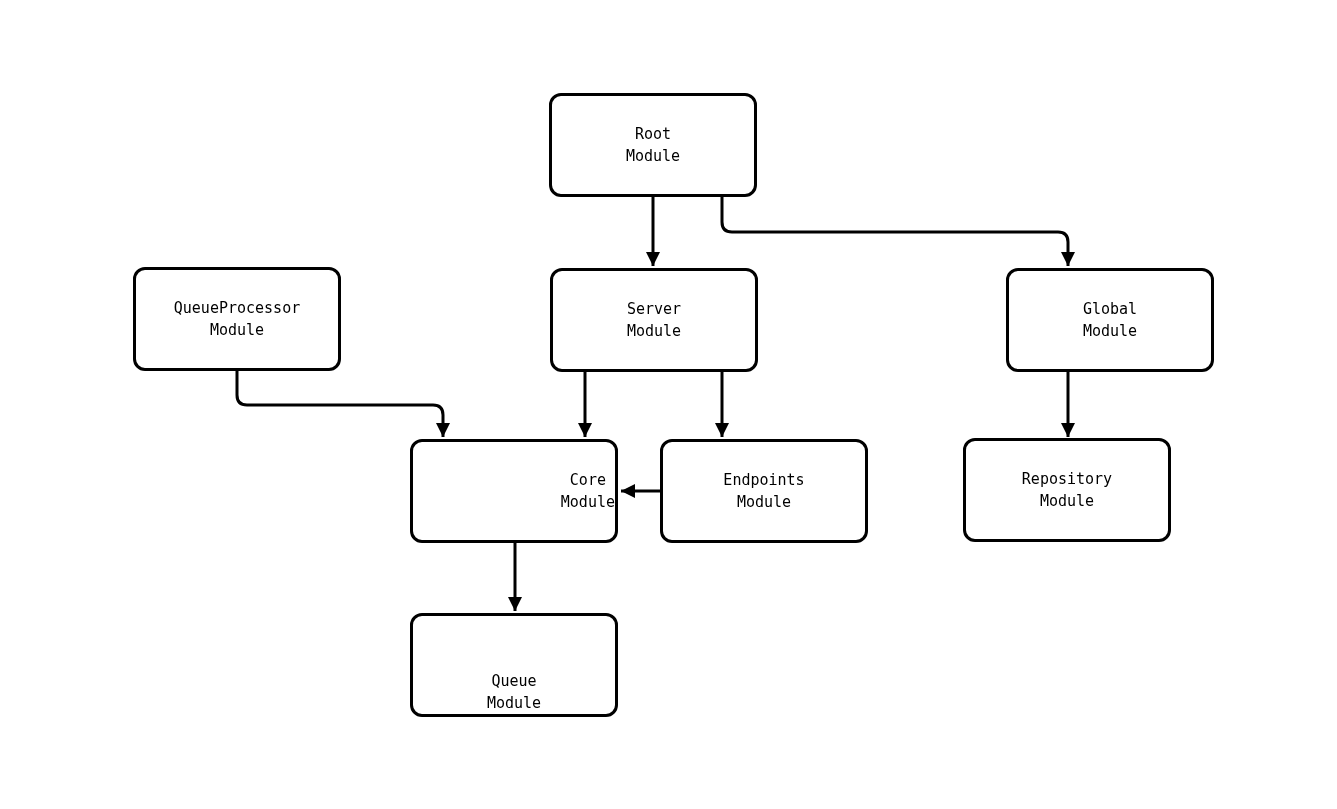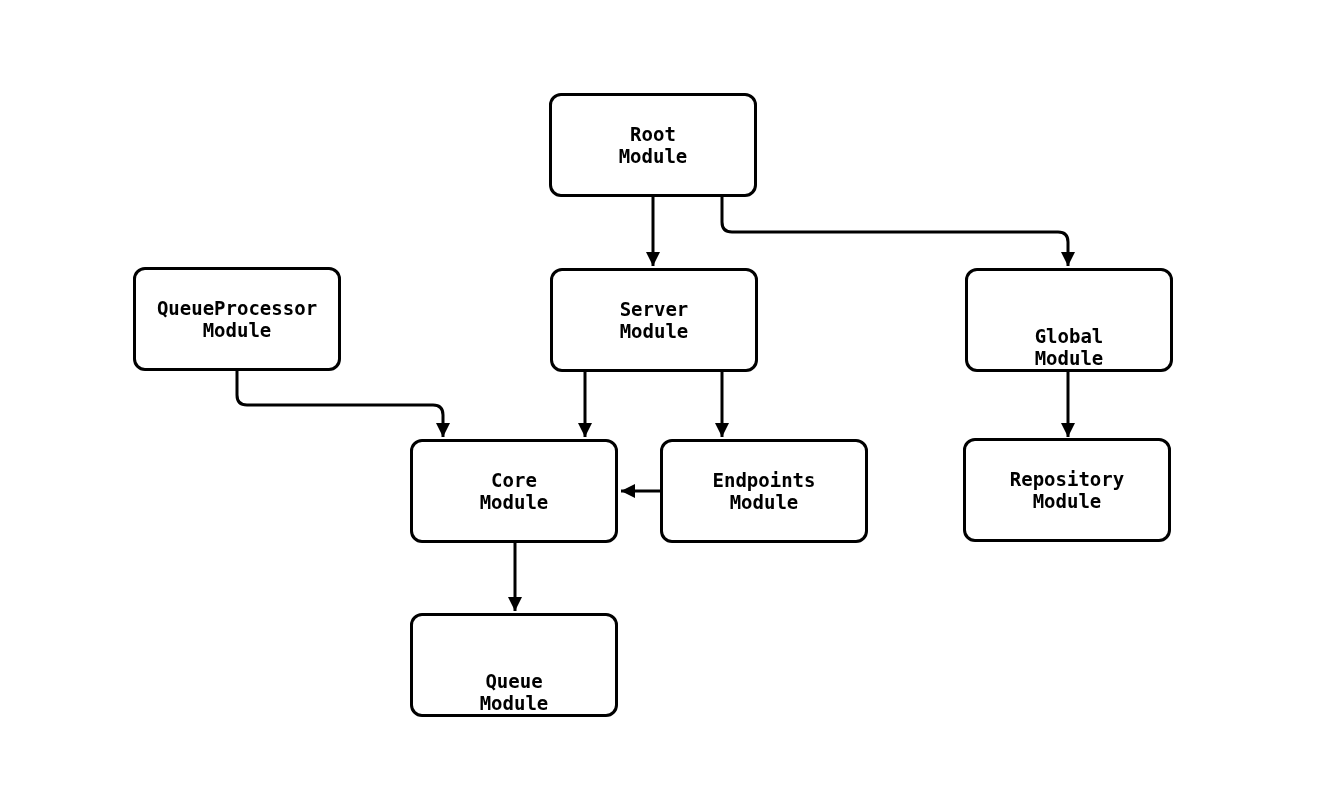--- a/index.html
+++ b/index.html
@@ -33,31 +33,31 @@
     height: 104px;
     box-sizing: border-box;
     border: 3px solid #000000;
     border-radius: 12px;
     background: #ffffff;
     color: #000000;
     display: flex;
     align-items: center;
     justify-content: center;
     text-align: center;
-    font-weight: bold;
-    font-size: 19px;
+    font-weight: normal;
+    font-size: 15px;
     line-height: 22px;
     white-space: pre-line;
   }
   
   .node-root          { left: 549px; top: 93px;  }
   .node-server        { left: 550px; top: 268px; }
   .node-queueprocessor{ left: 133px; top: 267px; }
-  .node-global        { left: 965px; top: 268px; align-items: flex-end; }
-  .node-core          { left: 410px; top: 439px; }
+  .node-global        { left: 1006px; top: 268px; }
+  .node-core          { left: 410px; top: 439px; justify-content: flex-end; }
   .node-endpoints     { left: 660px; top: 439px; }
   .node-repository    { left: 963px; top: 438px; }
   .node-queue         { left: 410px; top: 613px; align-items: flex-end; }
 </style>
 </head>
 <body>
 
 <div class="canvas">
 
   <svg class="edges-layer" width="1337" height="809" viewBox="0 0 1337 809" xmlns="http://www.w3.org/2000/svg">

